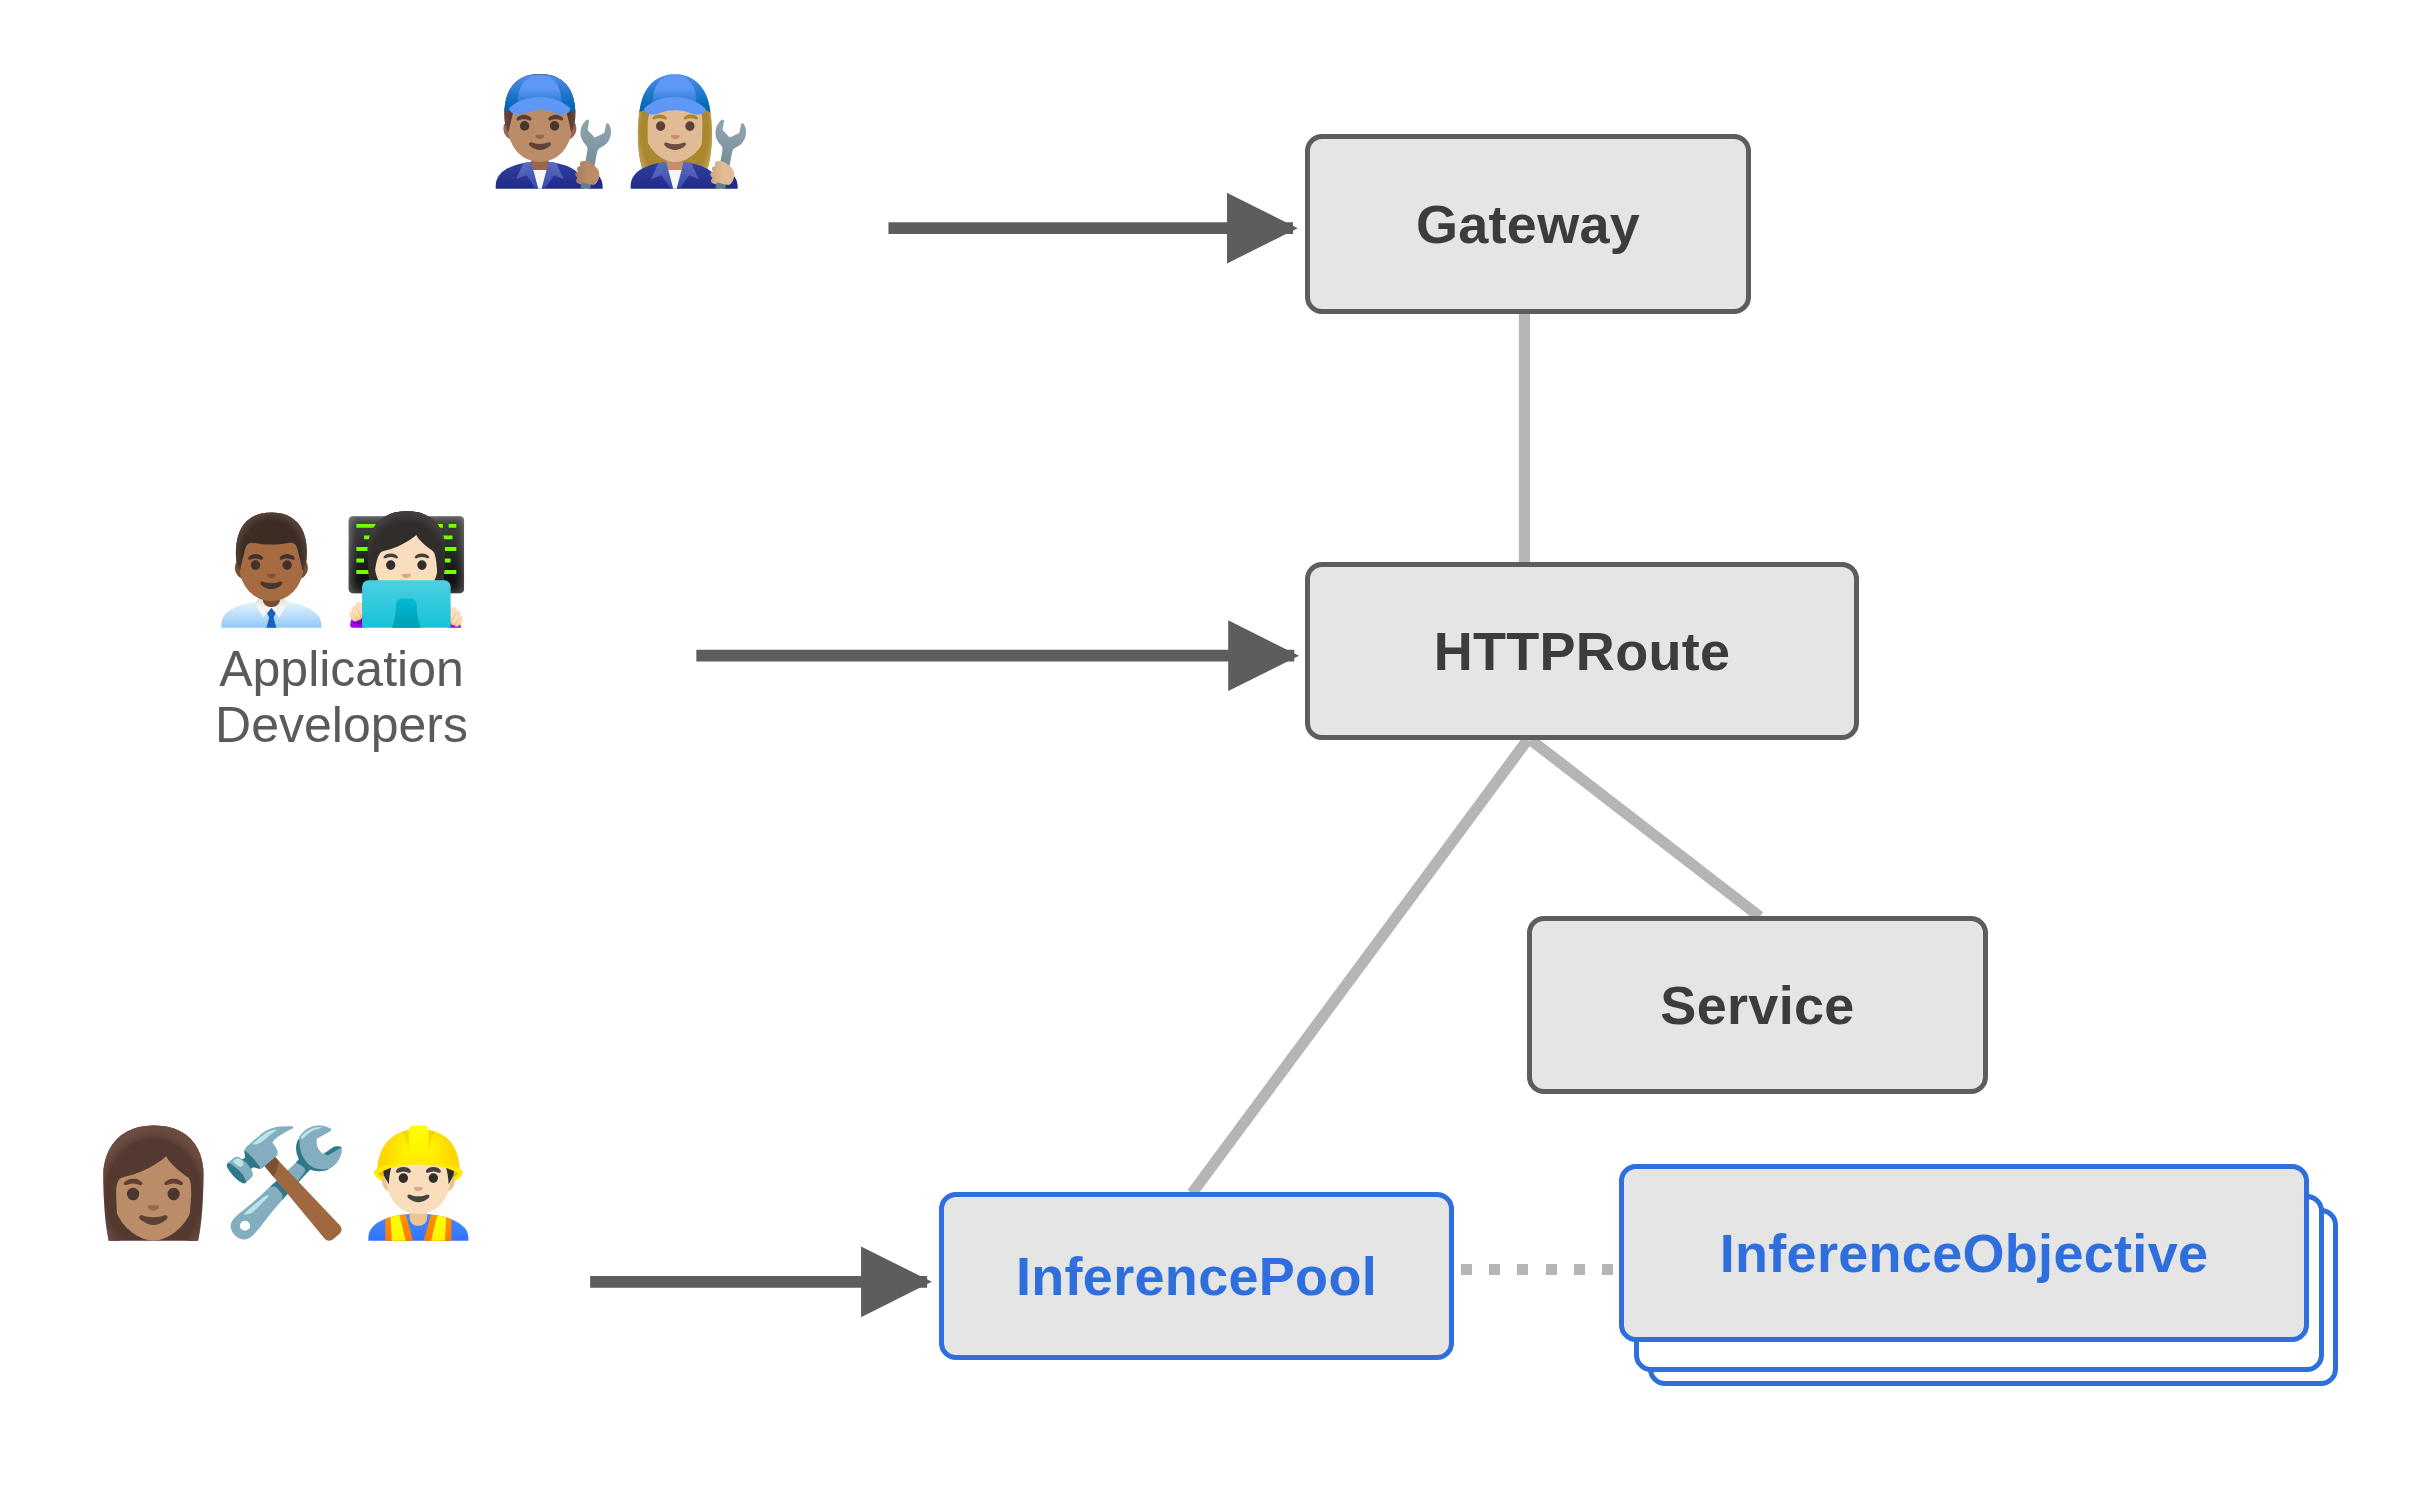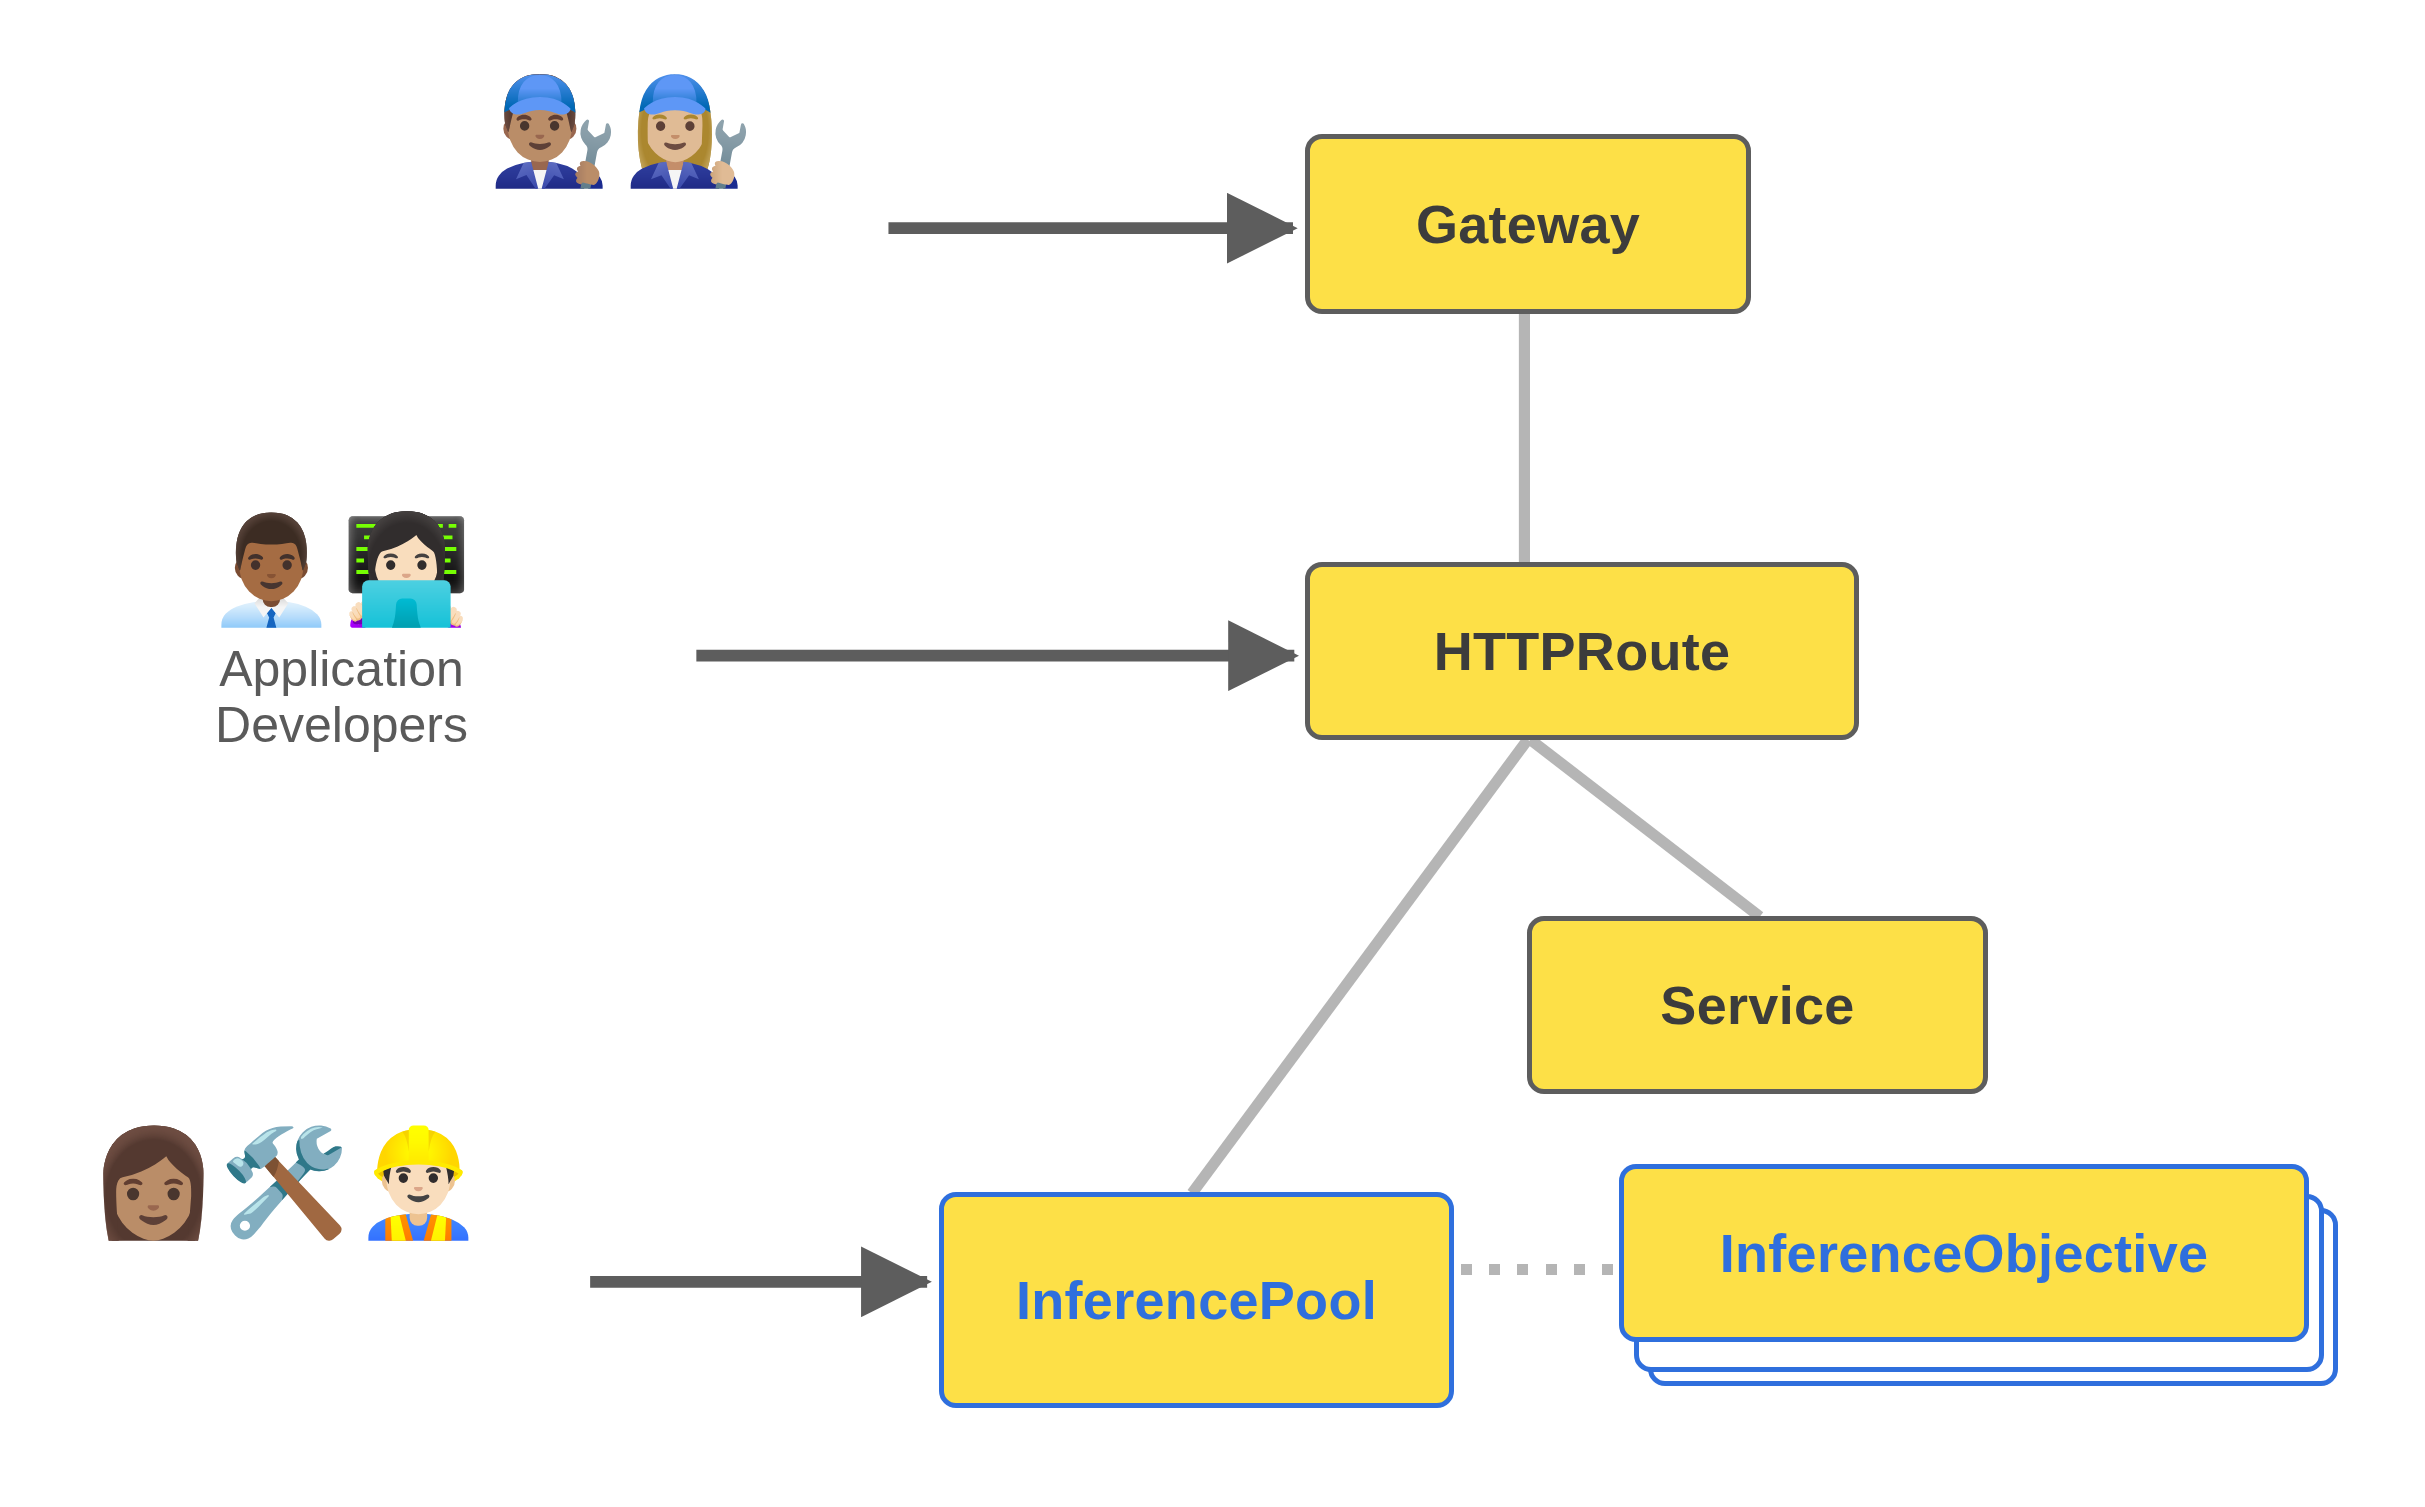--- a/index.html
+++ b/index.html
@@ -49,21 +49,21 @@
     white-space: pre-line;
   }
 
   
   .node {
     position: absolute;
     box-sizing: border-box;
     display: flex;
     align-items: center;
     justify-content: center;
-    background: #fde047;
+    background: #e5e5e5;
     border-radius: 17px;
     border: 5.9px solid #5d5d5d;
   }
   .node-label {
     font-weight: bold;
     font-size: 54px;
     color: #3c3c3c;
     letter-spacing: 0.3px;
     white-space: nowrap;
   }
@@ -141,21 +141,21 @@
   </div>
 
   <div class="node" style="left:1305px; top:562px; width:554px; height:178px;">
     <span class="node-label">HTTPRoute</span>
   </div>
 
   <div class="node" style="left:1527px; top:916px; width:461px; height:178px;">
     <span class="node-label">Service</span>
   </div>
 
-  <div class="node accent" style="left:939px; top:1192px; width:515px; height:216px;">
+  <div class="node accent" style="left:939px; top:1192px; width:515px; height:168px;">
     <span class="node-label">InferencePool</span>
   </div>
 
   <div class="stack-layer" style="left:1648px; top:1208px; width:690px; height:178px;"></div>
   <div class="stack-layer" style="left:1634px; top:1194px; width:690px; height:178px;"></div>
   <div class="node accent" style="left:1619px; top:1164px; width:690px; height:178px;">
     <span class="node-label">InferenceObjective</span>
   </div>
 
   <div class="dotted-link" style="left:1461px; top:1264px; width:152px; height:11.8px;">

